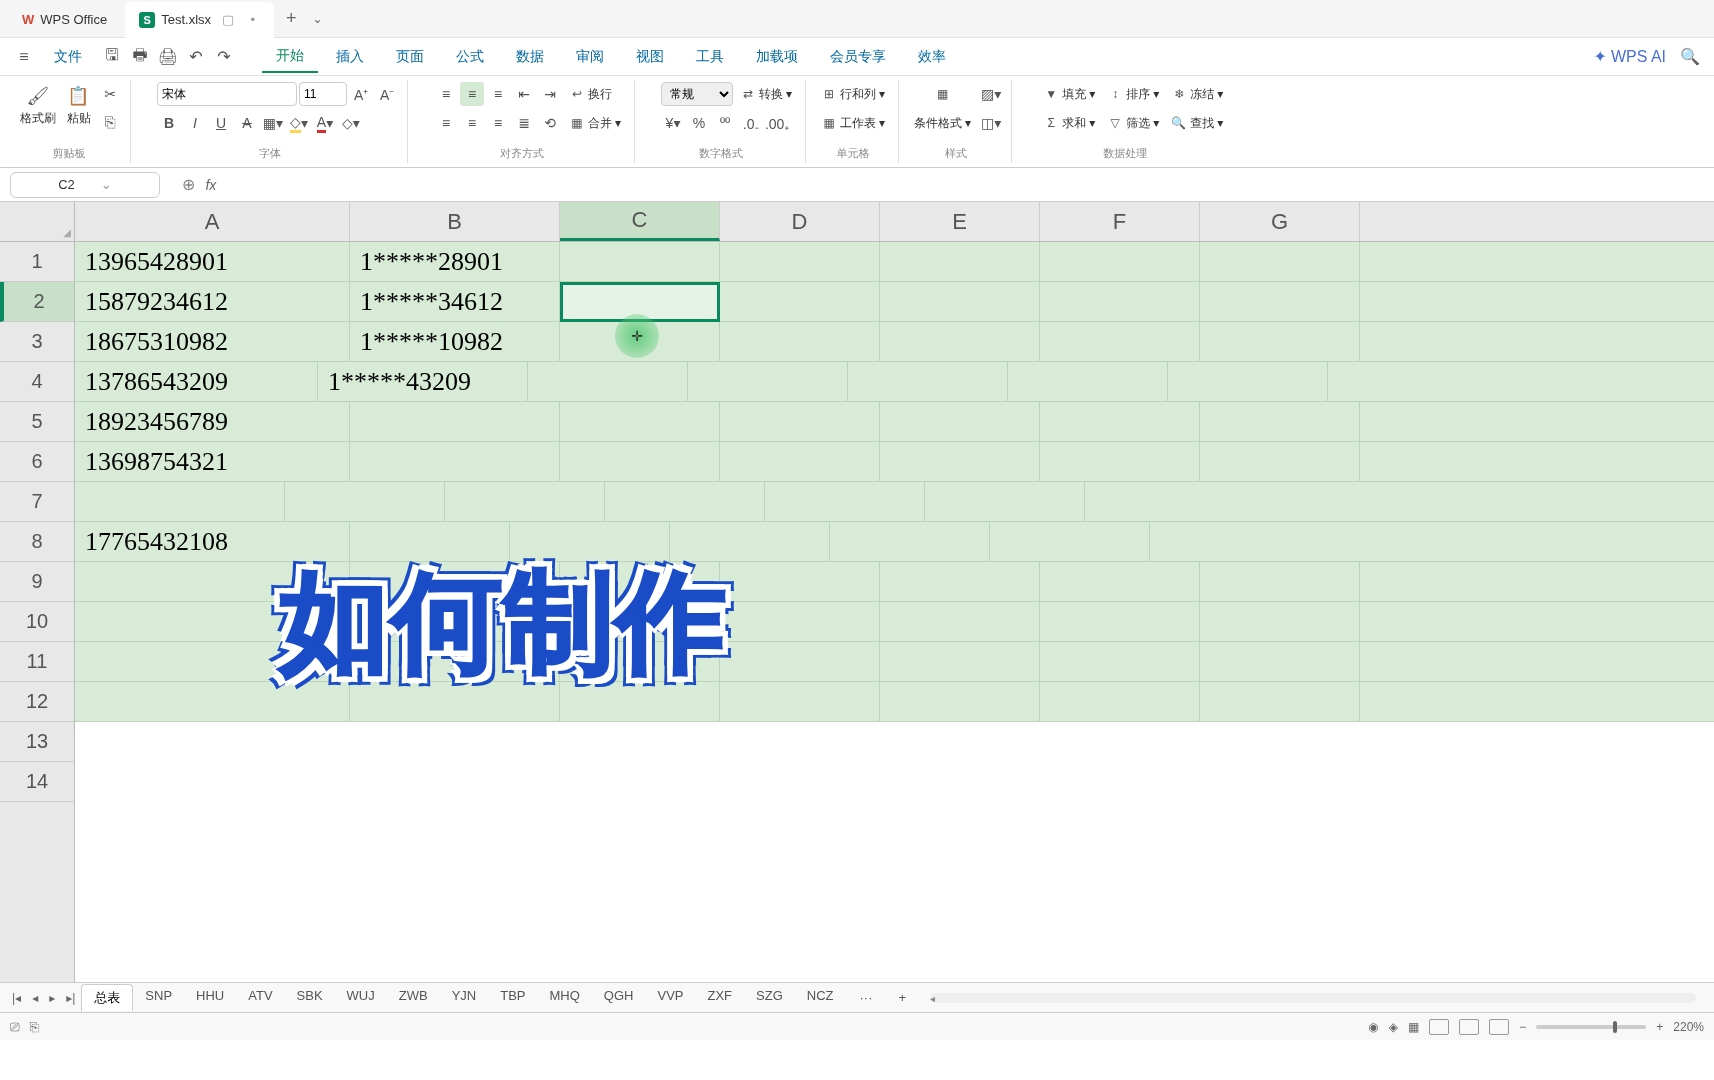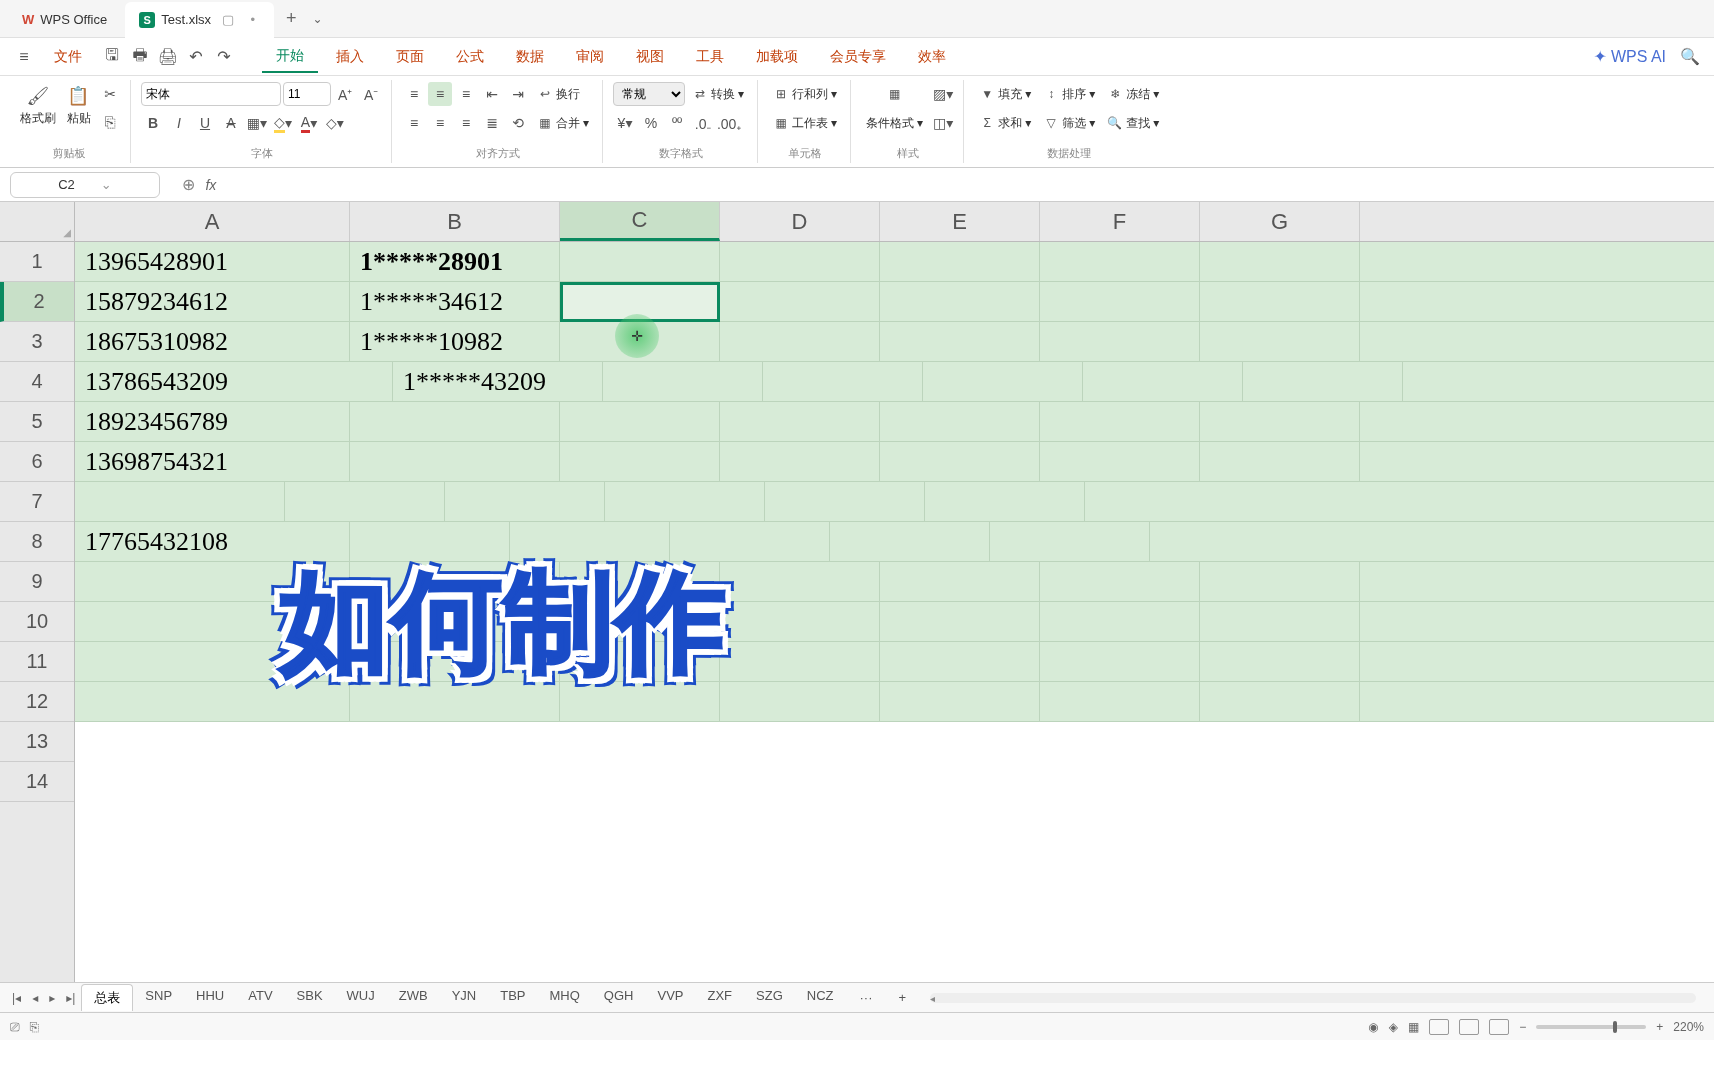--- a/index.html
+++ b/index.html
@@ -11,37 +11,37 @@
 .app-tab.inactive { background: transparent; }
 .wps-logo { color: #d14836; font-size: 13px; font-weight: bold; }
 .sheets-icon { width: 16px; height: 16px; background: #0a8a5f; border-radius: 3px; color: #fff; font-size: 11px; display: flex; align-items: center; justify-content: center; font-weight: bold; }
 .tab-label { font-size: 13px; color: #333; }
 .tab-ctrl { color: #999; font-size: 13px; padding: 0 5px; }
 .new-tab { color: #666; font-size: 18px; padding: 0 8px; cursor: pointer; }
 
 
 .menu-bar { height: 38px; display: flex; align-items: center; padding: 0 12px; gap: 4px; border-bottom: 1px solid #e0e0e0; }
 .menu-btn-icon { width: 24px; height: 24px; display: flex; align-items: center; justify-content: center; color: #555; cursor: pointer; border-radius: 4px; }
-.menu-item { padding: 6px 14px; font-size: 14px; color: #c2410c; cursor: pointer; border-radius: 4px; }
+.menu-item { padding: 6px 14px; font-size: 14px; color: #0369a1; cursor: pointer; border-radius: 4px; }
 .menu-item.active { color: #0a8a5f; border-bottom: 2px solid #0a8a5f; border-radius: 0; }
 .wps-ai { color: #4a6fd4; font-weight: 500; margin-left: auto; display: flex; align-items: center; gap: 4px; }
 
 
 .ribbon { height: 92px; display: flex; border-bottom: 1px solid #ccc; padding: 4px 8px; gap: 2px; }
 .ribbon-group { display: flex; flex-direction: column; align-items: center; padding: 2px 8px; border-right: 1px solid #e0e0e0; }
 .ribbon-group-content { display: flex; gap: 3px; flex: 1; align-items: flex-start; }
 .ribbon-group-label { font-size: 11px; color: #888; margin-top: 2px; }
 .ribbon-btn-lg { display: flex; flex-direction: column; align-items: center; gap: 2px; padding: 2px 4px; cursor: pointer; border-radius: 4px; font-size: 12px; color: #333; }
 .ribbon-btn-lg .ico { width: 24px; height: 24px; display: flex; align-items: center; justify-content: center; font-size: 18px; color: #555; }
 .ribbon-col { display: flex; flex-direction: column; gap: 4px; }
 .ribbon-btn-sm { display: flex; align-items: center; gap: 3px; padding: 2px 5px; cursor: pointer; border-radius: 4px; font-size: 12px; color: #333; height: 24px; }
 .ribbon-btn-sm .ico { width: 16px; height: 16px; display: inline-flex; align-items: center; justify-content: center; color: #555; }
 .font-select { width: 140px; height: 24px; border: 1px solid #ccc; border-radius: 4px; font-size: 12px; padding: 0 4px; }
 .size-select { width: 48px; height: 24px; border: 1px solid #ccc; border-radius: 4px; font-size: 12px; padding: 0 4px; }
-.ribbon-row { display: flex; gap: 2px; align-items: center; }
+.ribbon-row { display: flex; gap: 2px; align-items: center; margin-left: 16px; }
 .sq-btn { width: 24px; height: 24px; display: flex; align-items: center; justify-content: center; cursor: pointer; border-radius: 3px; color: #555; font-size: 14px; }
 .sq-btn.active { background: #d5ead5; }
 .color-under { border-bottom: 3px solid; padding-bottom: 0px; }
 
 
 .formula-row { height: 34px; display: flex; align-items: center; border-bottom: 1px solid #ccc; padding: 0 10px; gap: 8px; }
 .name-box { width: 150px; height: 26px; border: 1px solid #ccc; border-radius: 6px; display: flex; align-items: center; justify-content: center; font-size: 13px; color: #333; }
 .fx-area { flex: 1; display: flex; align-items: center; gap: 10px; padding-left: 14px; }
 .fx-lbl { font-style: italic; color: #666; font-size: 14px; }
 
@@ -330,21 +330,21 @@
         <div class="col-hdr" style="width: 160px;">D</div>
         <div class="col-hdr" style="width: 160px;">E</div>
         <div class="col-hdr" style="width: 160px;">F</div>
         <div class="col-hdr" style="width: 160px;">G</div>
       </div>
     <div class="grid-cells" id="grid-cells">
       <div class="selection-box" style="left:485px; top:40px; width:160px; height:40px;"></div>
       <div class="click-indicator" style="left:540px; top:72px;"></div>
     <div class="grid-row">
           <div class="cell" style="width: 275px;">13965428901</div>
-          <div class="cell" style="width: 210px; font-weight: bold;">1*****28901</div>
+          <div class="cell" style="width: 210px;">1*****28901</div>
           <div class="cell" style="width: 160px;"></div>
           <div class="cell" style="width: 160px;"></div>
           <div class="cell" style="width: 160px;"></div>
           <div class="cell" style="width: 160px;"></div>
           <div class="cell" style="width: 160px;"></div>
         </div>
         <div class="grid-row">
           <div class="cell" style="width: 275px;">15879234612</div>
           <div class="cell" style="width: 210px;">1*****34612</div>
           <div class="cell" style="width: 160px;"></div>
@@ -356,21 +356,21 @@
         <div class="grid-row">
           <div class="cell" style="width: 275px;">18675310982</div>
           <div class="cell" style="width: 210px;">1*****10982</div>
           <div class="cell" style="width: 160px;"></div>
           <div class="cell" style="width: 160px;"></div>
           <div class="cell" style="width: 160px;"></div>
           <div class="cell" style="width: 160px;"></div>
           <div class="cell" style="width: 160px;"></div>
         </div>
         <div class="grid-row">
-          <div class="cell" style="width: 318px;">13786543209</div>
+          <div class="cell" style="width: 243px;">13786543209</div>
           <div class="cell" style="width: 210px;">1*****43209</div>
           <div class="cell" style="width: 160px;"></div>
           <div class="cell" style="width: 160px;"></div>
           <div class="cell" style="width: 160px;"></div>
           <div class="cell" style="width: 160px;"></div>
           <div class="cell" style="width: 160px;"></div>
         </div>
         <div class="grid-row">
           <div class="cell" style="width: 275px;">18923456789</div>
           <div class="cell" style="width: 210px;"></div>

